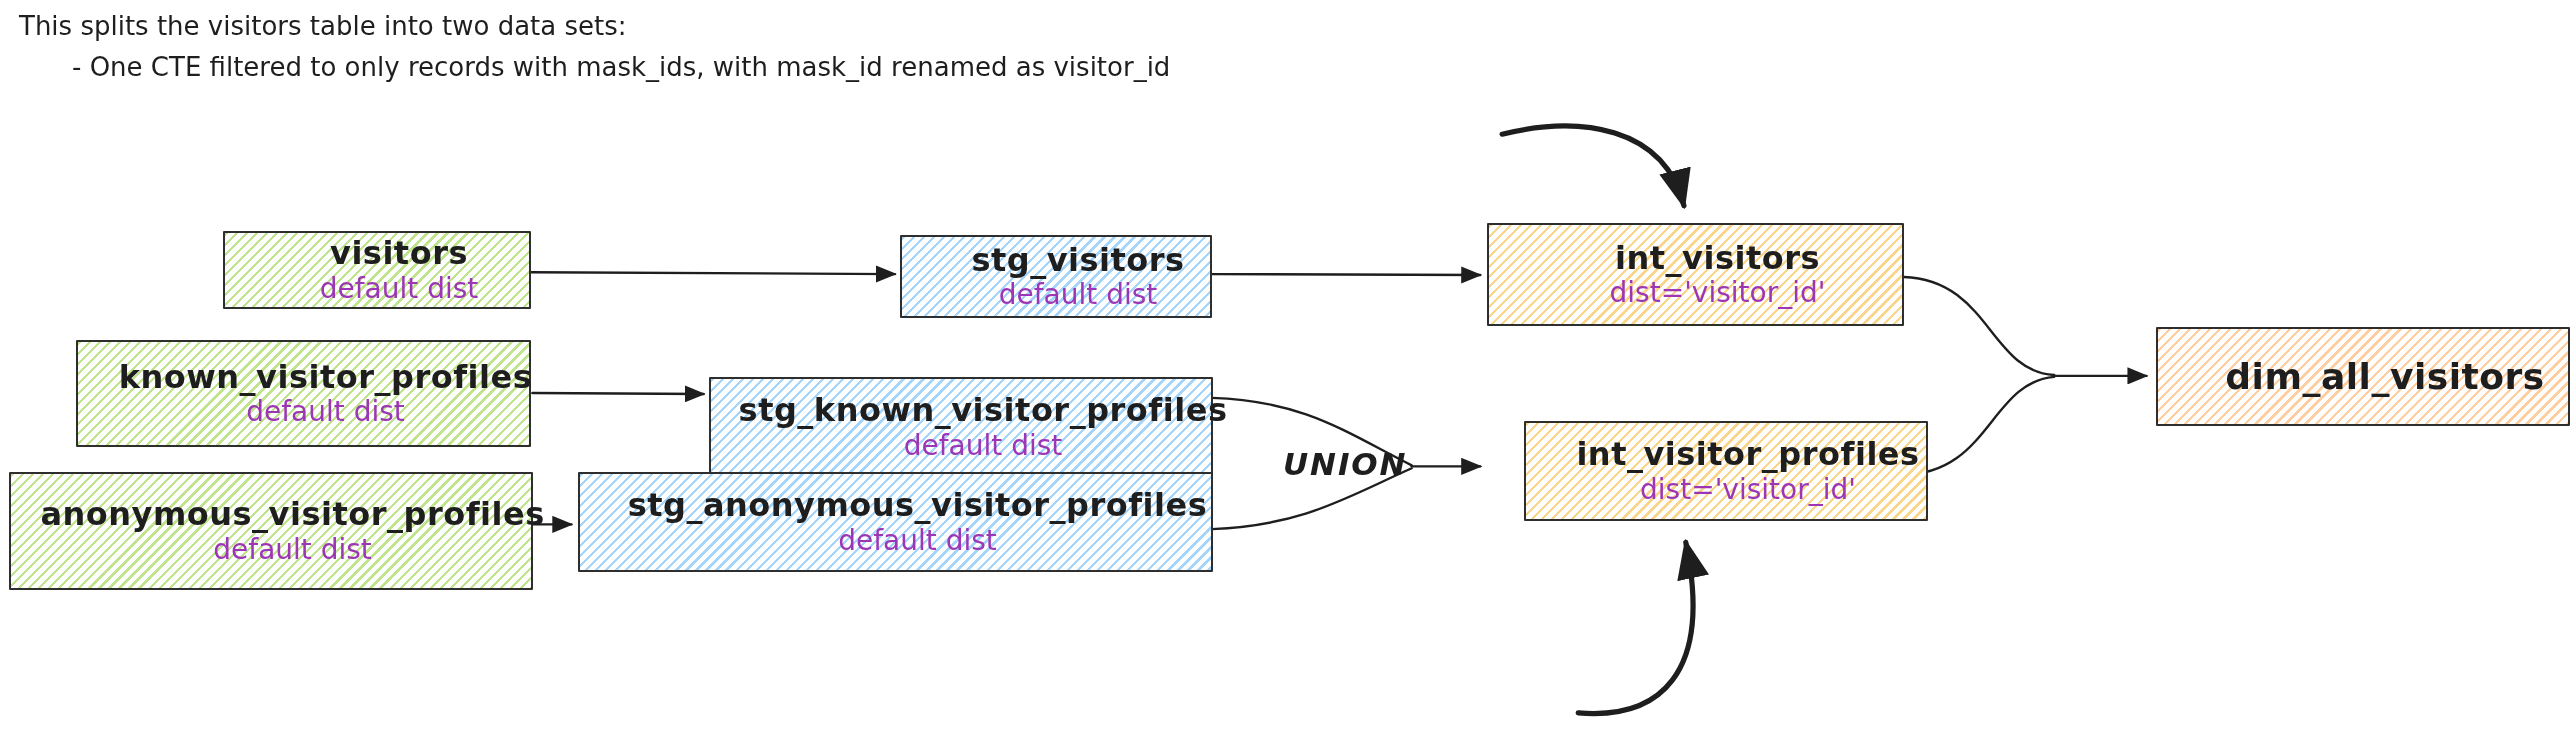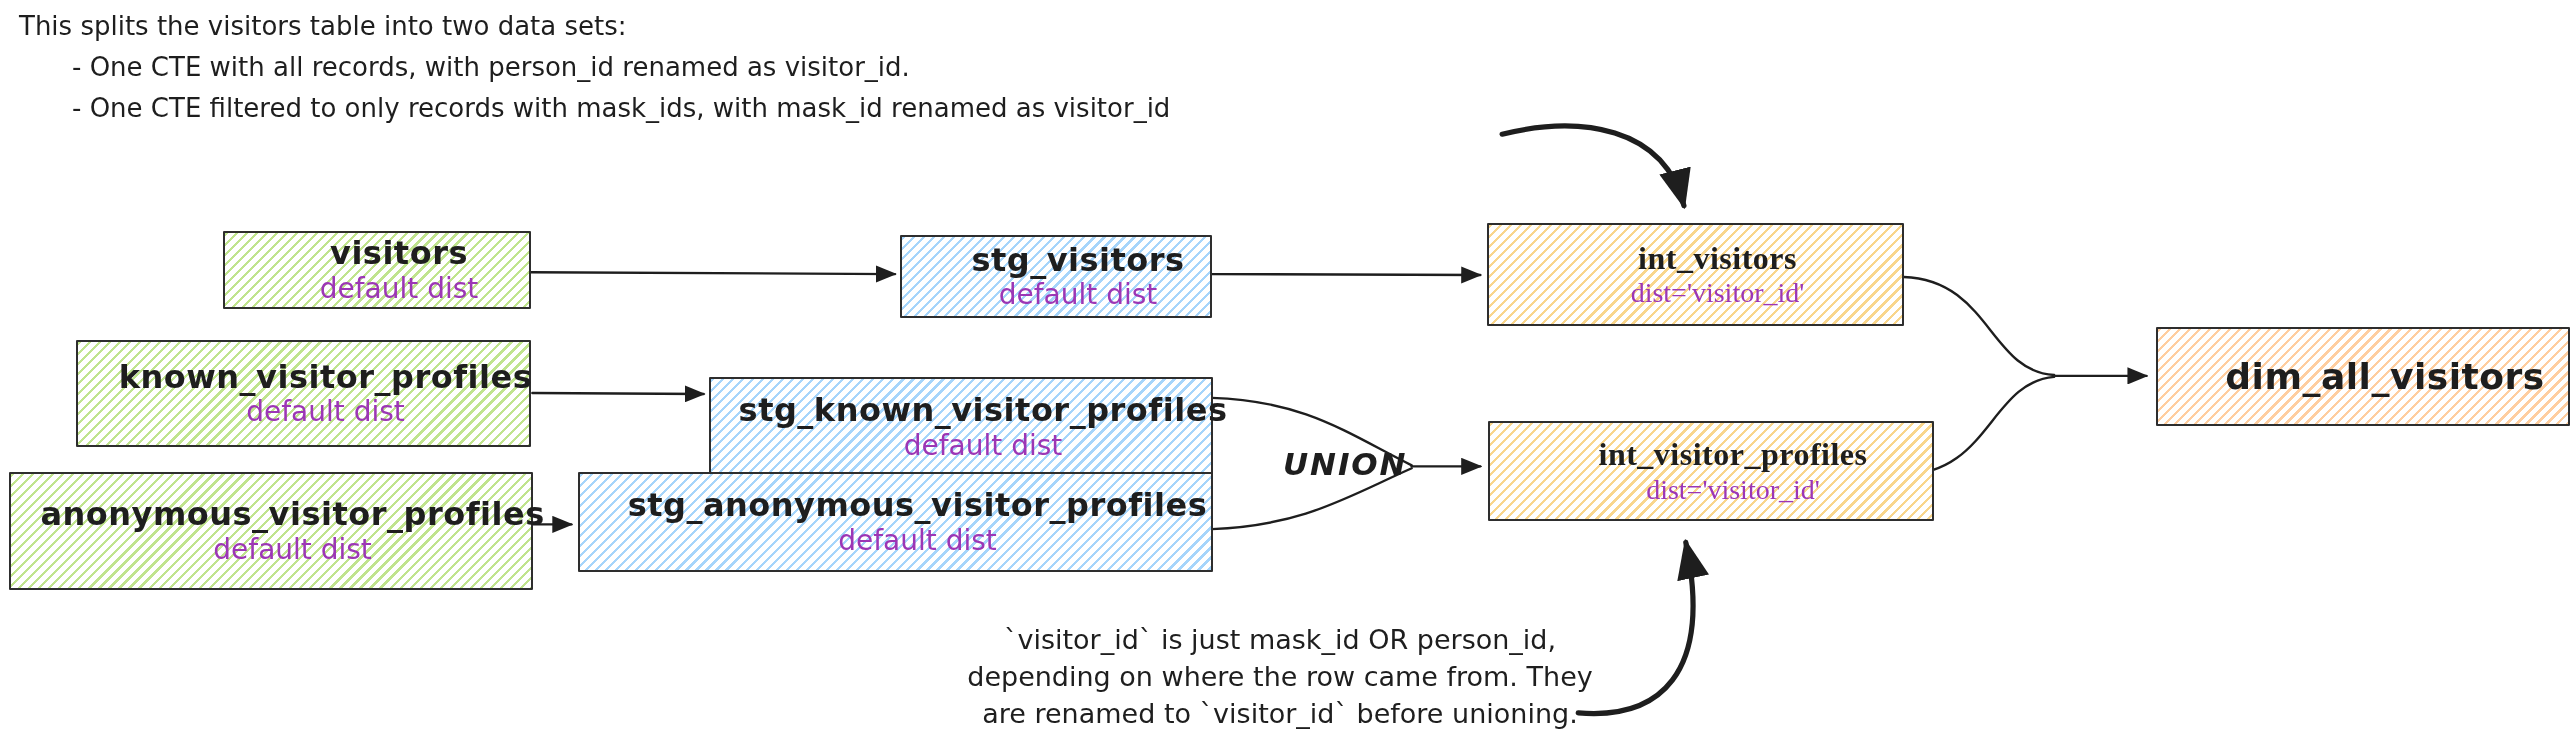--- a/index.html
+++ b/index.html
@@ -38,21 +38,21 @@
   .node .subtitle {
     font-size: 28px;
     font-weight: 500;
     color: #9c36b5;
     line-height: 1.0;
     white-space: nowrap;
   }
   
   .green  { background-image: repeating-linear-gradient(135deg, rgba(130,201,30,0.50) 0 2.3px, transparent 2.3px 7.1px); }
   .blue   { background-image: repeating-linear-gradient(135deg, rgba(77,171,247,0.50) 0 2.3px, transparent 2.3px 7.1px); }
-  .yellow { background-image: repeating-linear-gradient(135deg, rgba(244,180,45,0.55) 0 2.3px, transparent 2.3px 7.1px); font-family: Liberation Serif, serif; }
+  .yellow { background-image: repeating-linear-gradient(135deg, rgba(244,180,45,0.55) 0 2.3px, transparent 2.3px 7.1px); }
   .orange { background-image: repeating-linear-gradient(135deg, rgba(255,146,43,0.45) 0 2.3px, transparent 2.3px 7.1px); }
 
   
   .top-note {
     position: absolute;
     left: 19px;
     top: 5.7px;
     font-size: 26px;
     font-weight: 500;
     line-height: 41px;
@@ -120,21 +120,20 @@
     <path class="thin" d="M2000,291 C2090,294 2090,390 2158,394"></path>
     <path class="thin" d="M1996,499 C2090,500 2090,402 2158,396"></path>
     <path class="thin" d="M2158,395 L2255,395" marker-end="url(#ah-thin)"></path>
 
     <path class="thick" d="M1578,141 C1660,121 1748,133 1769,216" marker-end="url(#ah-thick)"></path>
     <path class="thick" d="M1658,749 C1742,756 1800,710 1771,570" marker-end="url(#ah-thick)"></path>
   </svg>
 
   <div class="top-note">
     <div class="line">This splits the visitors table into two data sets:</div>
-    <div class="line indent">- One CTE with all records, with person_id renamed as visitor_id.</div>
     <div class="line indent">- One CTE filtered to only records with mask_ids, with mask_id renamed as visitor_id</div>
   </div>
 
   <div class="node green" style="left:223px; top:231px; width:308px; height:78px;">
     <div class="title">visitors</div>
     <div class="subtitle">default dist</div>
   </div>
   <div class="node green" style="left:76px; top:340px; width:455px; height:107px;">
     <div class="title">known_visitor_profiles</div>
     <div class="subtitle">default dist</div>
@@ -154,31 +153,26 @@
   </div>
   <div class="node blue" style="left:578px; top:472px; width:635px; height:100px;">
     <div class="title">stg_anonymous_visitor_profiles</div>
     <div class="subtitle">default dist</div>
   </div>
 
   <div class="node yellow" style="left:1487px; top:223px; width:417px; height:103px;">
     <div class="title">int_visitors</div>
     <div class="subtitle">dist='visitor_id'</div>
   </div>
-  <div class="node yellow" style="left:1488px; top:421px; width:446px; height:100px;">
+  <div class="node yellow" style="left:1524px; top:421px; width:404px; height:100px;">
     <div class="title">int_visitor_profiles</div>
     <div class="subtitle">dist='visitor_id'</div>
   </div>
 
   <div class="node orange" style="left:2156px; top:327px; width:414px; height:99px;text-align:center;">
     <div class="title" style="font-size:36px;">dim_all_visitors</div>
   </div>
 
   <div class="union-label">UNION</div>
 
-  <div class="bottom-note">
-    <div class="line">`visitor_id` is just mask_id OR person_id,</div>
-    <div class="line">depending on where the row came from. They</div>
-    <div class="line">are renamed to `visitor_id` before unioning.</div>
-  </div>
 
 </div>
 
 
 </body></html>

